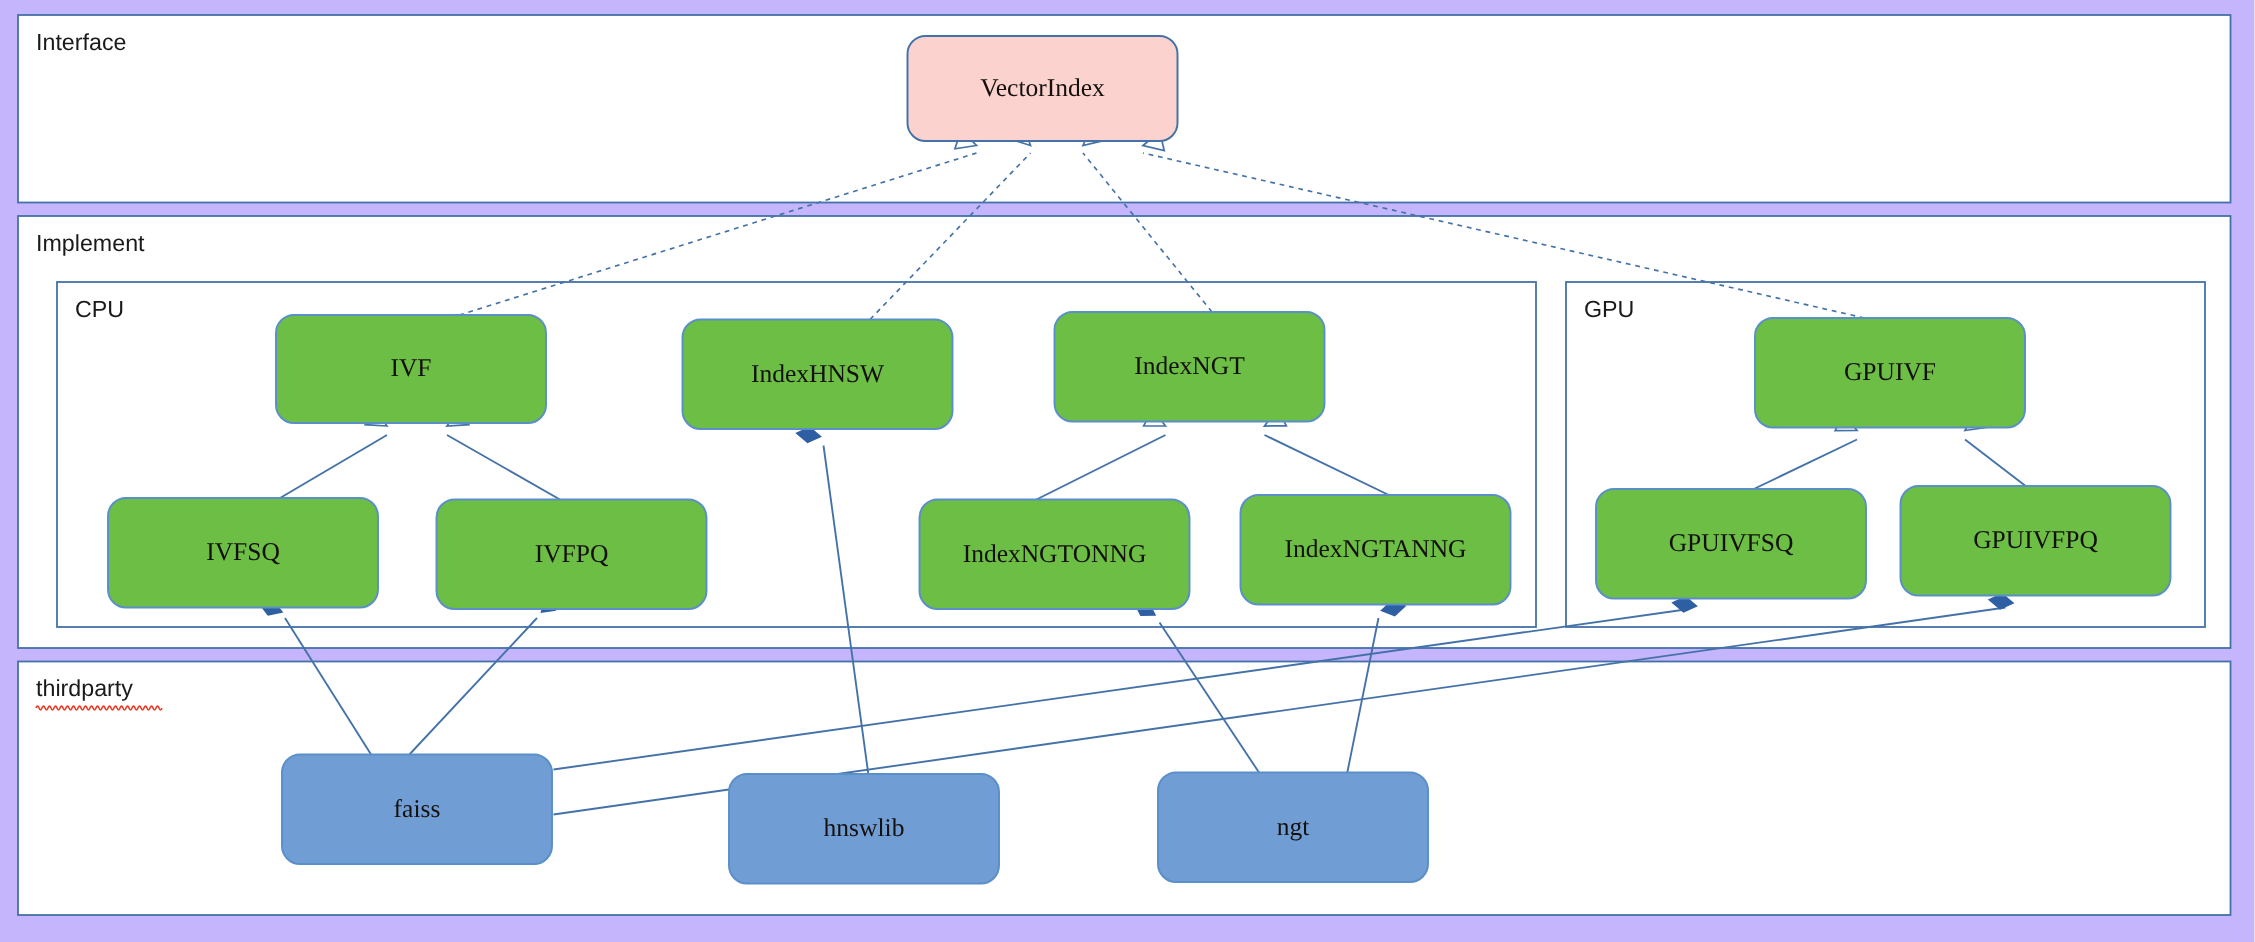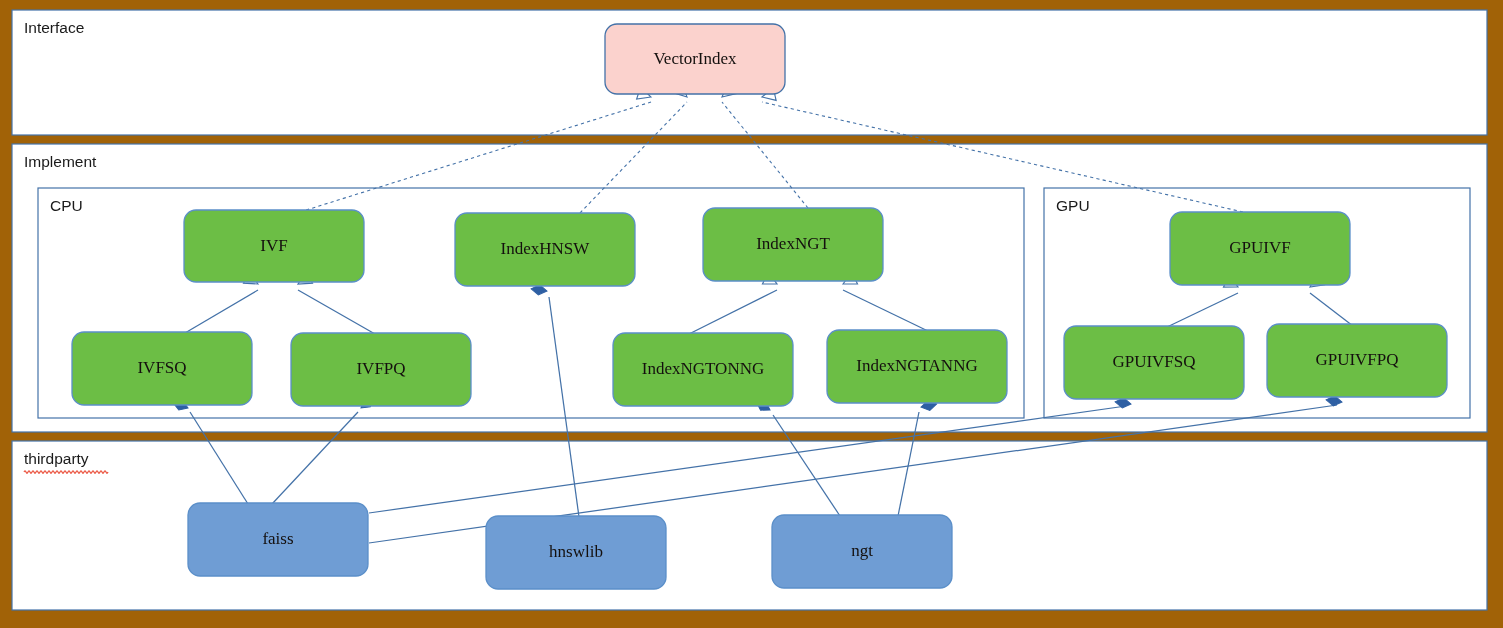--- a/index.html
+++ b/index.html
@@ -7,21 +7,21 @@
     padding: 0;
     background: #ffffff;
   }
   body {
     font-family: "Liberation Sans", sans-serif;
   }
   #diagram-root {
     position: relative;
     width: 1503px;
     height: 628px;
-    background: #a16207;
+    background: #c4b5fd;
     overflow: hidden;
   }
   svg.diagram-canvas {
     position: absolute;
     top: 0;
     left: 0;
     width: 1503px;
     height: 628px;
     display: block;
   }

